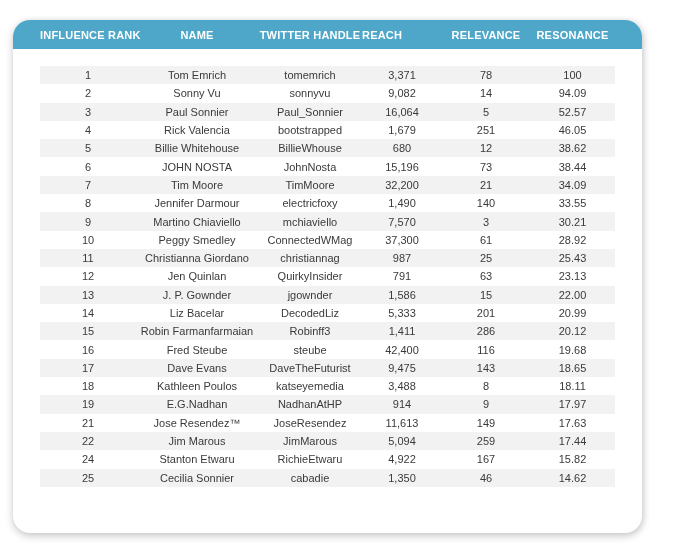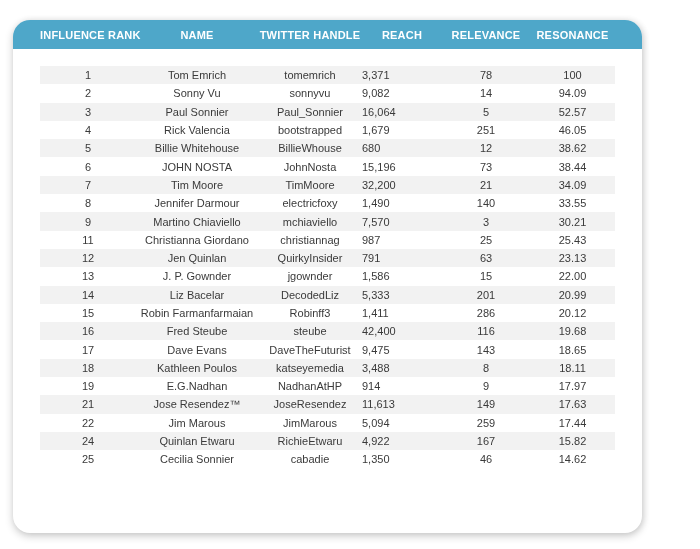--- a/index.html
+++ b/index.html
@@ -25,33 +25,33 @@
     height: 29px;
     padding: 0 27px;
     background: var(--header-bg, #4ea7c9);
     border-radius: 17px 17px 0 0;
     color: var(--header-text, #ffffff);
     font-size: 11px;
     font-weight: bold;
     letter-spacing: 0.2px;
   }
   .hcell { text-align: center; white-space: nowrap; }
-  .hcell.right { text-align: center; }
+  .hcell.right { text-align: left; }
   .rows { margin-top: 17px; padding: 0 27px; }
   .row {
     display: grid;
     grid-template-columns: 96px 122px 104px 80px 88px 1fr;
     align-items: center;
     height: 18.3px;
     font-size: 11px;
     color: var(--body-text, #3a3a3a);
   }
   .row:nth-child(odd) { background: var(--stripe, #f2f2f2); }
   .cell { text-align: center; white-space: nowrap; }
-  .cell.right { text-align: left; }
+  .cell.right { text-align: center; }
 </style>
 </head>
 <body style="--header-bg: #4ea7c9; --header-text: #ffffff; --stripe: #f2f2f2; --body-text: #3a3a3a;">
 
 <div class="card">
   <div class="header">
       <div class="hcell">INFLUENCE RANK</div>
       <div class="hcell">NAME</div>
       <div class="hcell">TWITTER HANDLE</div>
       <div class="hcell right">REACH</div>
@@ -125,20 +125,28 @@
       </div>
       <div class="row">
         <div class="cell">9</div>
         <div class="cell">Martino Chiaviello</div>
         <div class="cell">mchiaviello</div>
         <div class="cell right">7,570</div>
         <div class="cell">3</div>
         <div class="cell">30.21</div>
       </div>
       <div class="row">
+        <div class="cell">10</div>
+        <div class="cell">Peggy Smedley</div>
+        <div class="cell">ConnectedWMag</div>
+        <div class="cell right">37,300</div>
+        <div class="cell">61</div>
+        <div class="cell">28.92</div>
+      </div>
+      <div class="row">
         <div class="cell">11</div>
         <div class="cell">Christianna Giordano</div>
         <div class="cell">christiannag</div>
         <div class="cell right">987</div>
         <div class="cell">25</div>
         <div class="cell">25.43</div>
       </div>
       <div class="row">
         <div class="cell">12</div>
         <div class="cell">Jen Quinlan</div>
@@ -214,21 +222,21 @@
       <div class="row">
         <div class="cell">22</div>
         <div class="cell">Jim Marous</div>
         <div class="cell">JimMarous</div>
         <div class="cell right">5,094</div>
         <div class="cell">259</div>
         <div class="cell">17.44</div>
       </div>
       <div class="row">
         <div class="cell">24</div>
-        <div class="cell">Quinlan Etwaru</div>
+        <div class="cell">Stanton Etwaru</div>
         <div class="cell">RichieEtwaru</div>
         <div class="cell right">4,922</div>
         <div class="cell">167</div>
         <div class="cell">15.82</div>
       </div>
       <div class="row">
         <div class="cell">25</div>
         <div class="cell">Cecilia Sonnier</div>
         <div class="cell">cabadie</div>
         <div class="cell right">1,350</div>

